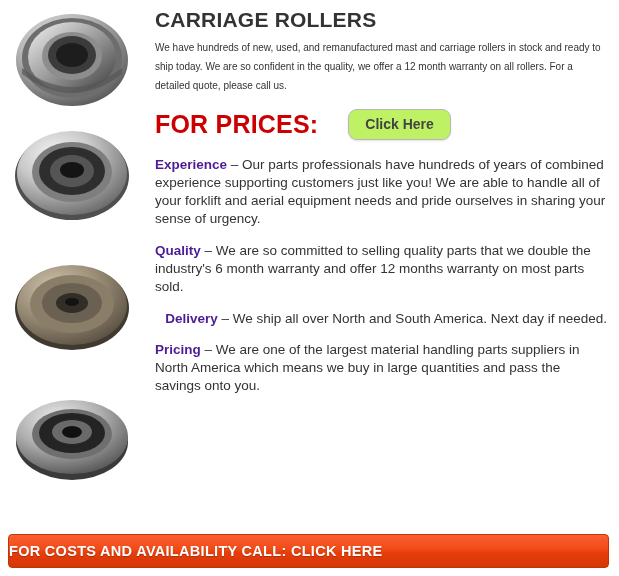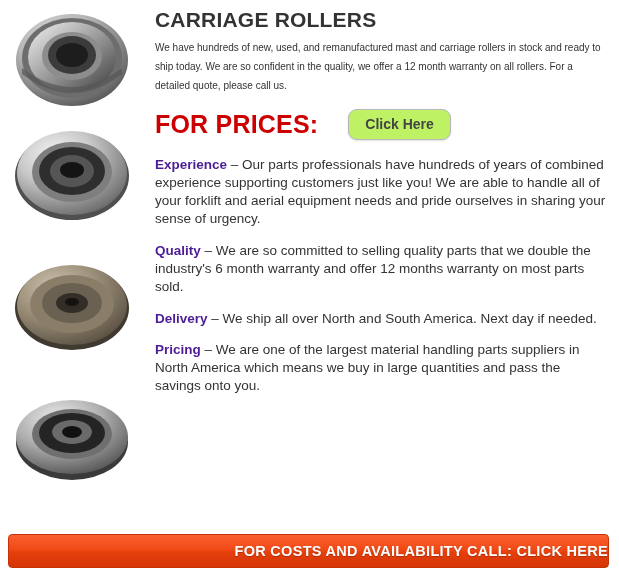--- a/index.html
+++ b/index.html
@@ -88,34 +88,34 @@
   .feature {
     font-size: 13.5px;
     line-height: 18px;
     margin: 0 0 14px 0;
     color: #333333;
   }
   .feature b {
     color: #4c1d95;
     margin-top: 38px;
   }
-  .feature-4 { margin-bottom: 13px; }
+  .feature-4 { margin-bottom: 13px; text-align: right; }
   .bottom-bar {
     position: absolute;
     left: 8px;
     top: 534px;
     width: 601px;
     height: 34px;
     border-radius: 4px;
     background: linear-gradient(to bottom, #fb5f32 0%, #f04a16 45%, #e53e0b 55%, #d63607 100%);
     border: 1px solid #c43305;
     box-sizing: border-box;
     display: flex;
     align-items: center;
-    justify-content: flex-end;
+    justify-content: flex-start;
     cursor: pointer;
   }
   .bottom-bar span {
     color: #ffffff;
     font-size: 14.5px;
     font-weight: bold;
     letter-spacing: 0.3px;
     text-shadow: 0 1px 1px rgba(0,0,0,0.25);
   }
 </style>

